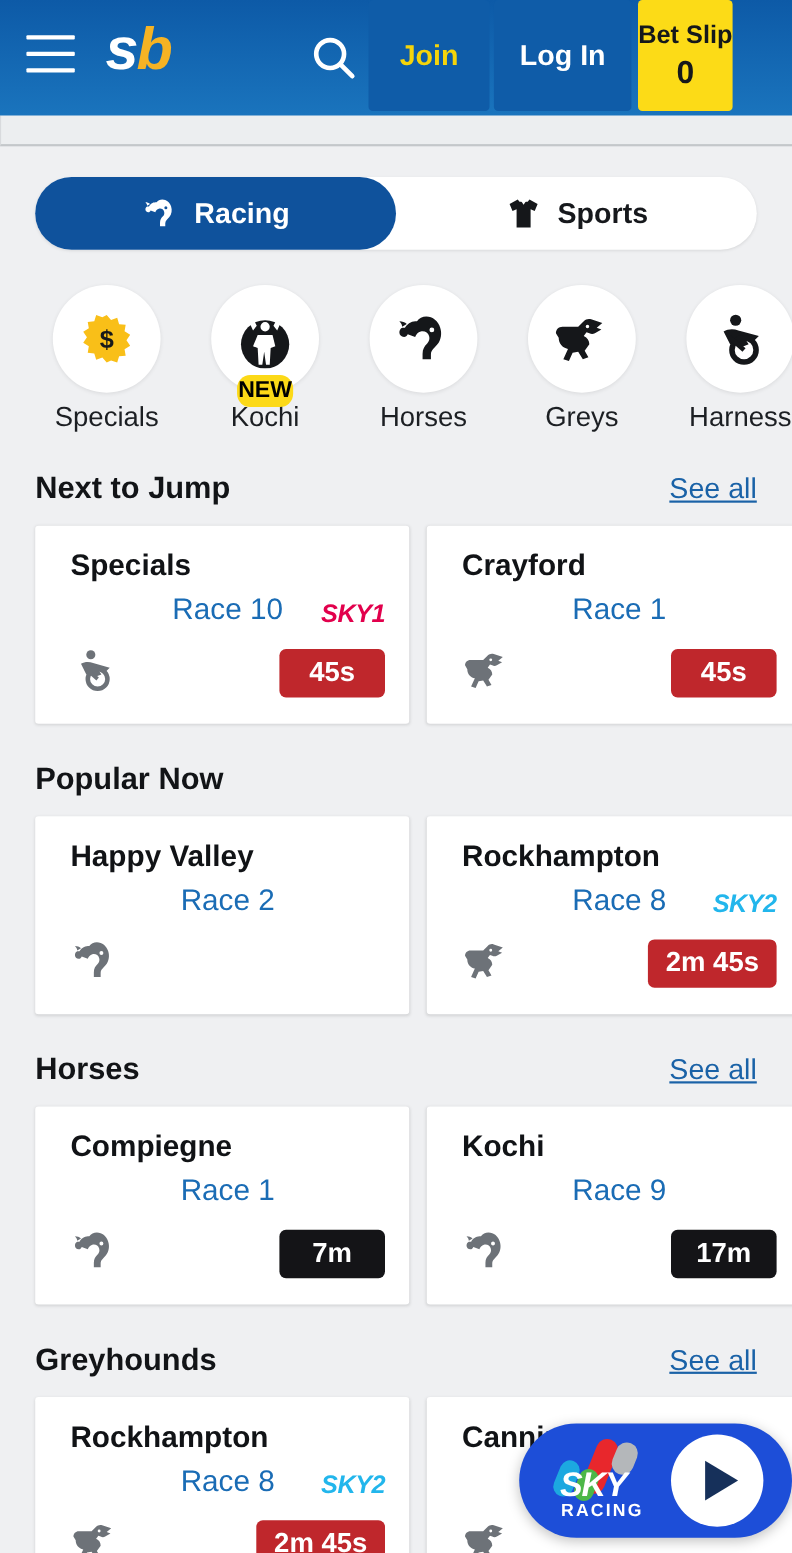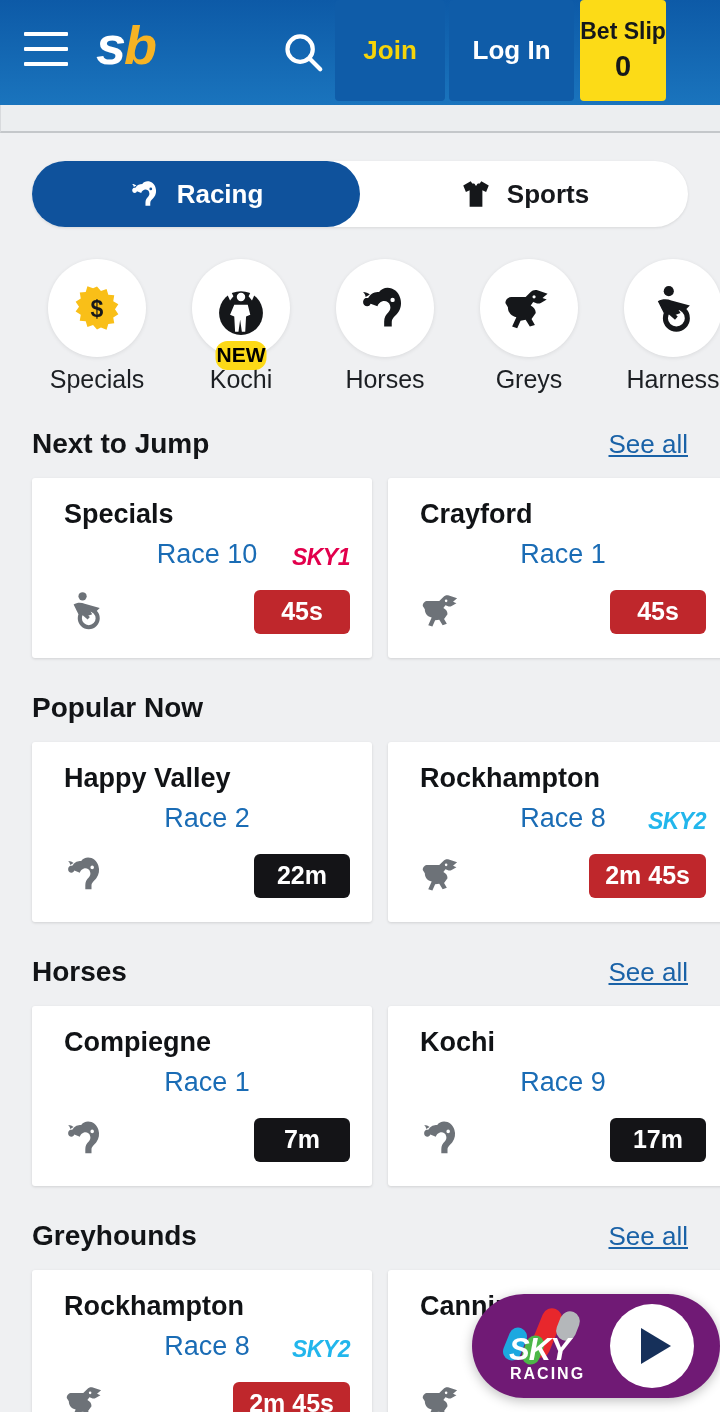--- a/index.html
+++ b/index.html
@@ -141,21 +141,21 @@
     text-align: center; font-size: 25px; font-weight: bold; color: #ffffff;
   }
   .timer.red { background: #bf272c; }
   .timer.black { background: #141417; }
   .animal { opacity: 1; }
 
   
   .player {
     position: absolute; right: 0; bottom: 14px;
     width: 248px; height: 104px;
-    background: #701a75; border-radius: 52px;
+    background: #1d4ed8; border-radius: 52px;
     display: flex; align-items: center; gap: 14px;
     padding-left: 26px;
     box-shadow: 0 3px 12px rgba(0,0,0,0.25);
     cursor: pointer;
   }
   .sky-logo { width: 98px; height: 82px; position: relative; }
   .sky-word {
     position: absolute; left: 11px; top: 27px;
     font-size: 31px; font-weight: bold; font-style: italic;
     color: #ffffff; letter-spacing: -1px;
@@ -310,21 +310,20 @@
       </div>
       <div class="cards">
         <div class="card">
           <div class="card-venue">Happy Valley</div>
           <div class="card-race">Race 2</div>
           <div class="card-foot">
             <span class="animal"><svg width="44" height="44" viewBox="0 0 64 64" fill="#6d7278">
                 <path d="M12 20c4-6 8-7 13-7 2-3 6-5 10-5 7 0 13 5 15 12 2 6 1 13-3 18-3 4-7 6-7 11v5h-9v-6c0-5 2-8 5-11 2-2 3-5 2-8-1-4-5-6-9-5-3 1-5 3-6 6l-8-3c-1 2-2 3-4 3-3 0-5-2-5-5 0-2 1-4 3-5zm29 5a2.6 2.6 0 1 0 0-5.2 2.6 2.6 0 0 0 0 5.2z"></path>
                 <path d="M14 16c-2-2-5-3-8-3 2 2 3 4 3 6z"></path>
               </svg></span>
-            <div class="timer black">22m</div>
           </div>
         </div>
         <div class="card">
           <div class="card-venue">Rockhampton</div>
           <div class="card-race">Race 8</div>
           <div class="sky sky2">SKY2</div>
           <div class="card-foot">
             <span class="animal"><svg width="44" height="44" viewBox="0 0 64 64" fill="#6d7278">
                 <path d="M4 26c0-4 3-7 7-7h17l6-6c2-2 5-3 8-2l12 4-6 5 5 2-7 4c-2 1-4 1-6 0l-3-1-3 4c4 2 6 5 6 9l-5 7 4 7-6 2-5-8-6 1-4 9-6-2 5-11c-6-1-10-6-10-12zm34-5.4a1.9 1.9 0 1 0 0-3.8 1.9 1.9 0 0 0 0 3.8z"></path>
               </svg></span>

